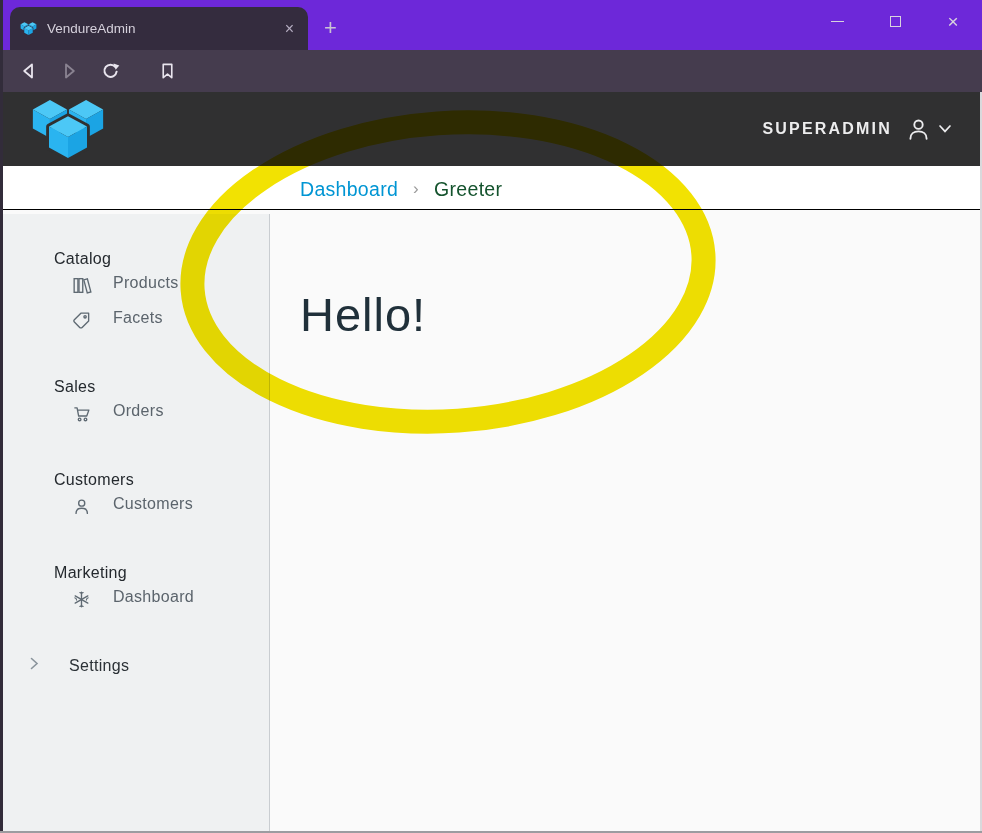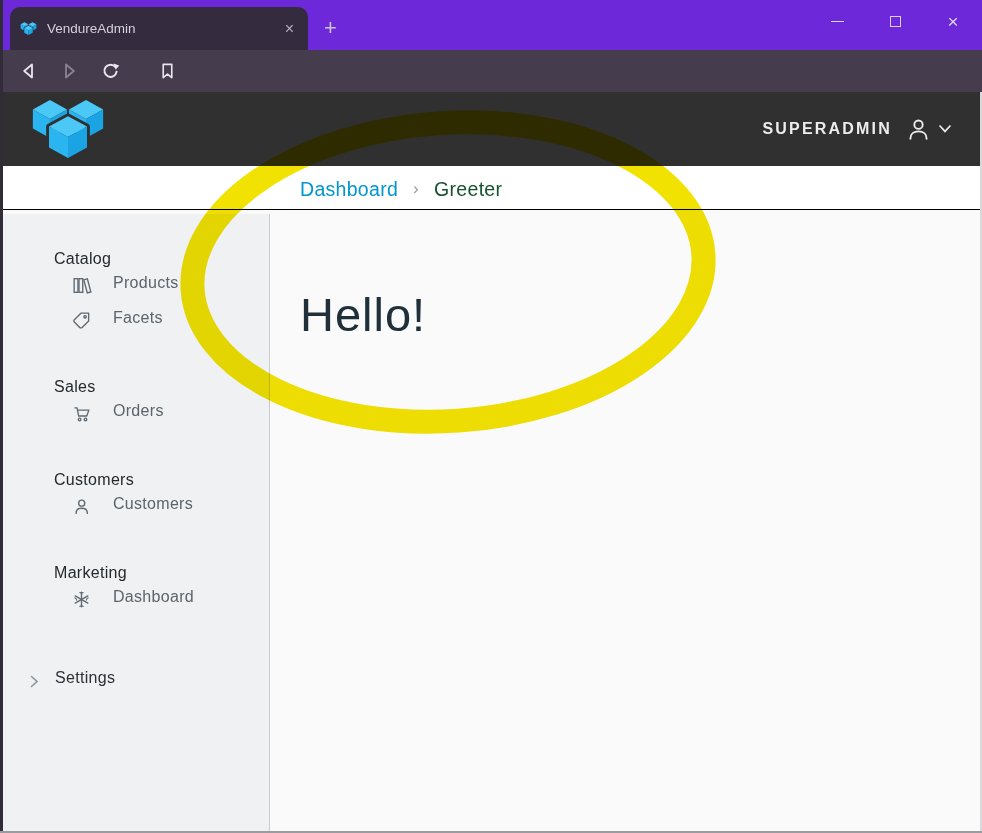--- a/index.html
+++ b/index.html
@@ -63,21 +63,21 @@
   .crumb-link { color:#0095d3; cursor:pointer; }
   .crumb-sep { color:#9a9a9a; margin:0 15px; font-size:17px; }
   .crumb-current { color:#14532d; }
 
   .sidebar { position:absolute; left:0; top:214px; width:270px; height:617px; background:#eff1f2; border-right:1px solid #c9cdd1; padding-top:36px; }
   .nav-section { margin-bottom:34px; }
   .section-title { margin-left:54px; margin-bottom:6px; font-size:16px; font-weight:400; color:#24292e; letter-spacing:.3px; }
   .nav-item { height:35px; display:flex; cursor:pointer; }
   .nav-icon { margin-left:70px; width:22px; height:22px; display:flex; align-items:center; justify-content:center; }
   .nav-label { margin-left:21px; font-size:16px; color:#5b646c; letter-spacing:.3px; }
-  .settings-row { display:flex; align-items:flex-end; cursor:pointer; height:30px; }
+  .settings-row { display:flex; align-items:flex-start; cursor:pointer; height:30px;gap:14px; }
   .settings-chevron { margin-left:30px; width:12px; height:12px; display:flex; align-items:center; }
   .settings-label { margin-left:13px; font-size:16px; font-weight:500; color:#2b3136; letter-spacing:.3px; }
 
   .main { position:absolute; left:271px; top:214px; width:711px; height:617px; background:#fafafa; }
   .greeting { margin:73px 0 0 29px; font-size:47px; font-weight:300; color:#20303a; letter-spacing:1px; }
 
   
   .annotation-layer { position:absolute; left:0; top:0; width:982px; height:833px; z-index:50; pointer-events:none; mix-blend-mode:multiply; }
 
   

